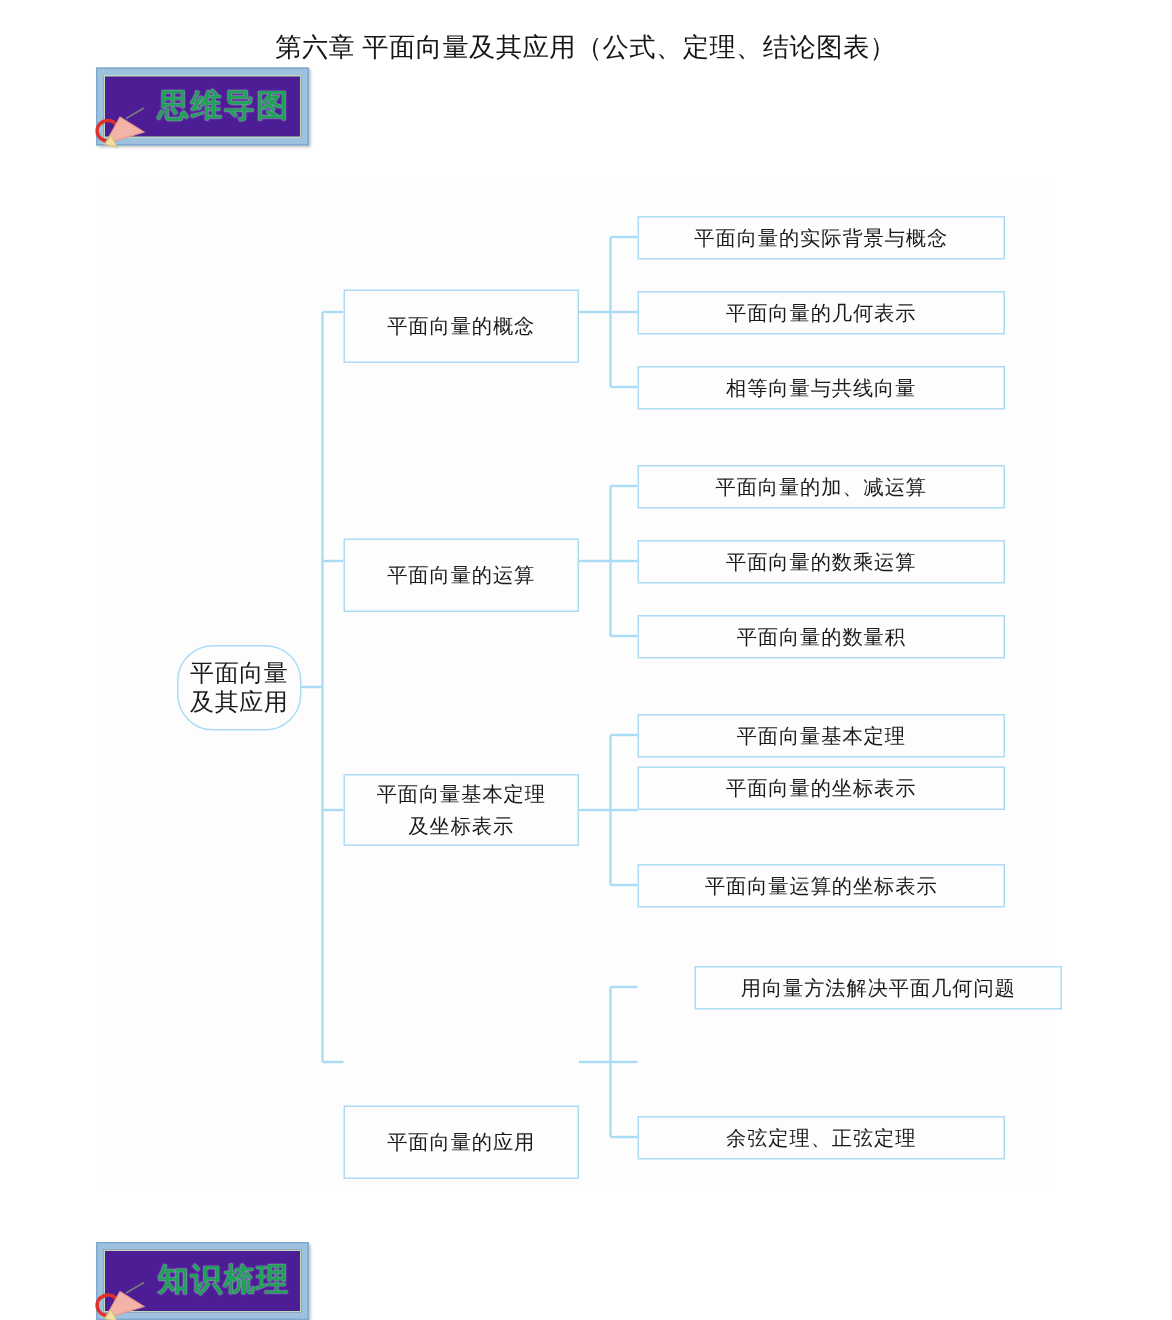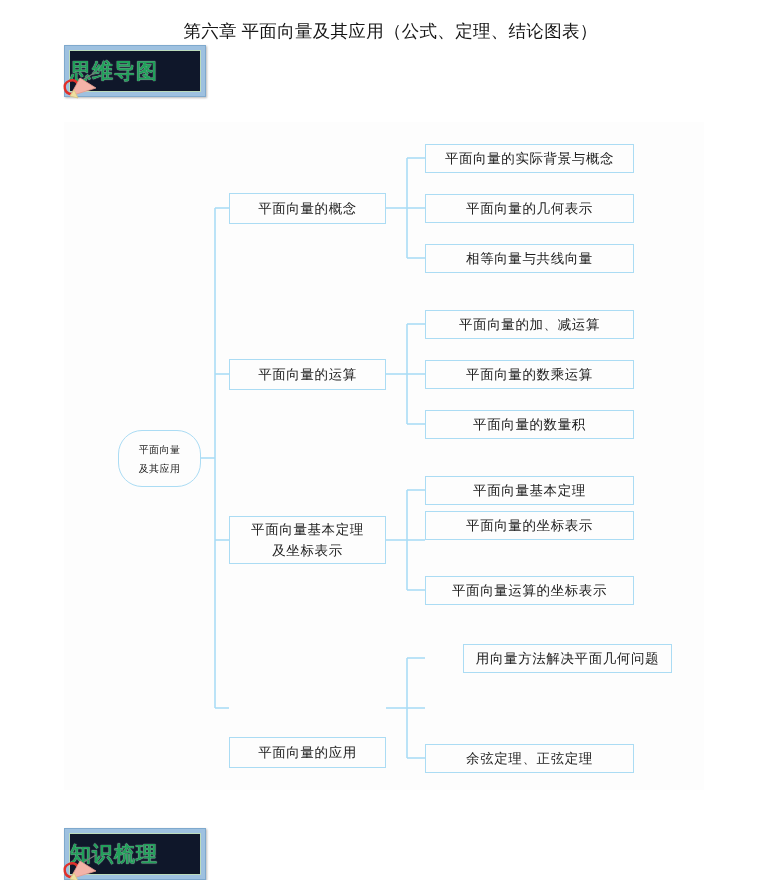--- a/index.html
+++ b/index.html
@@ -38,25 +38,26 @@
     height: 52px;
     background: #9ec1e0;
     border: 1px solid #7fa9cd;
     padding: 4px;
     box-shadow: 1px 1px 2px rgba(0,0,0,0.28);
   }
   .section-badge .badge-inner {
     box-sizing: border-box;
     width: 100%;
     height: 100%;
-    background: #0f172a;
+    background: #4c1d95;
     border: 1px solid #bcdcbc;
     position: relative;
     display: flex;
     align-items: center;
+    justify-content: flex-end;
     padding-right: 7px;
   }
   .section-badge .badge-text {
     font-family: "Liberation Sans", "DejaVu Sans", sans-serif;
     font-weight: bold;
     font-size: 21px;
     line-height: 22px;
     color: #21a05a;
     letter-spacing: 1px;
     text-shadow: 0 0 1px rgba(255,255,255,0.9);
@@ -100,40 +101,40 @@
     line-height: 19px;
     color: #1a1a1a;
     letter-spacing: 0.6px;
     white-space: nowrap;
   }
   .node.root {
     left: 54px;
     top: 308px;
     width: 83px;
     height: 57px;
-    font-size: 10px;
+    font-size: 16px;
     letter-spacing: 0.4px;
     white-space: normal;
     padding: 0 3px;
     border-radius: 24px;
   }
   .node.lvl2 {
     left: 165px;
     width: 157px;
-    height: 31px;
+    height: 49px;
   }
   .node.lvl2.tall {
     height: 48px;
     white-space: normal;
     padding: 0 5px;
     line-height: 21px;
   }
   .node.lvl3 {
     left: 361px;
-    width: 209px;
+    width: 245px;
     height: 29px;
     font-size: 13.5px;
     text-align: right;
   }
   .node .lines {
     display: block;
   }
   .node .lines span { display: block; }
 </style>
 </head>

